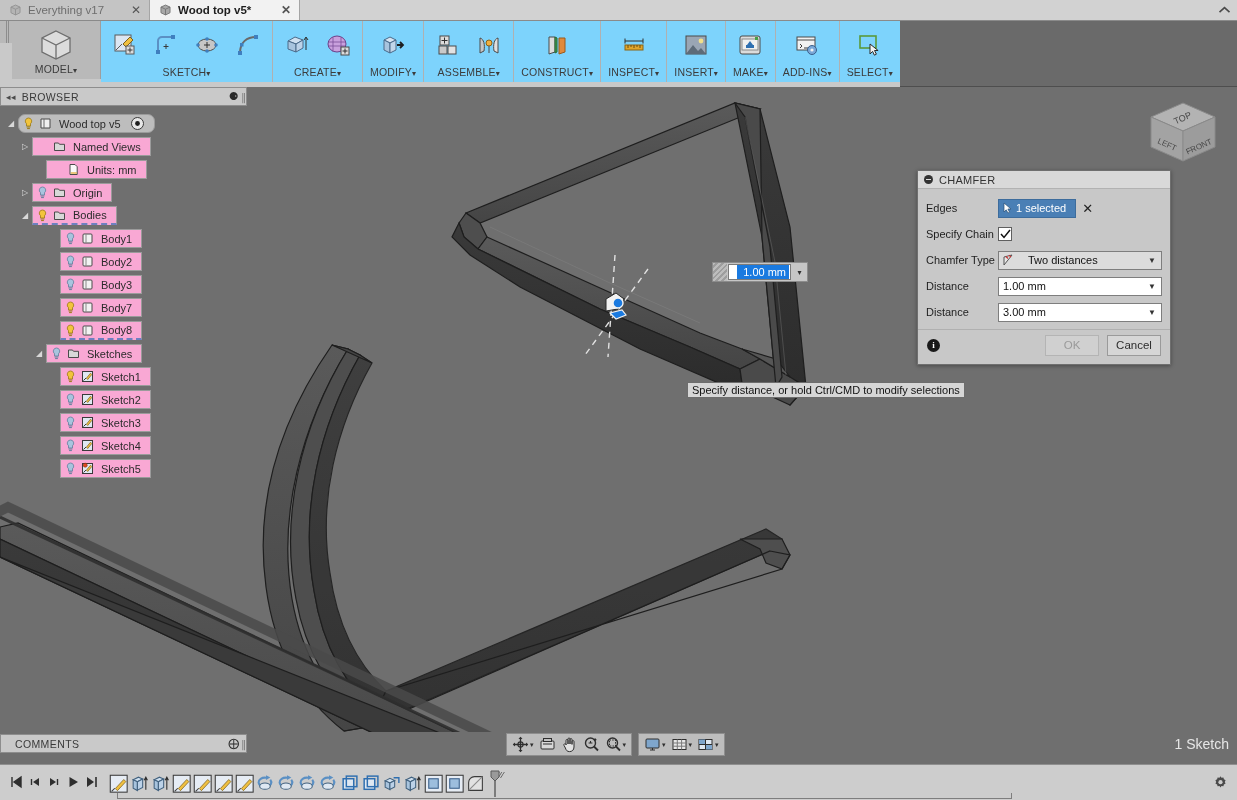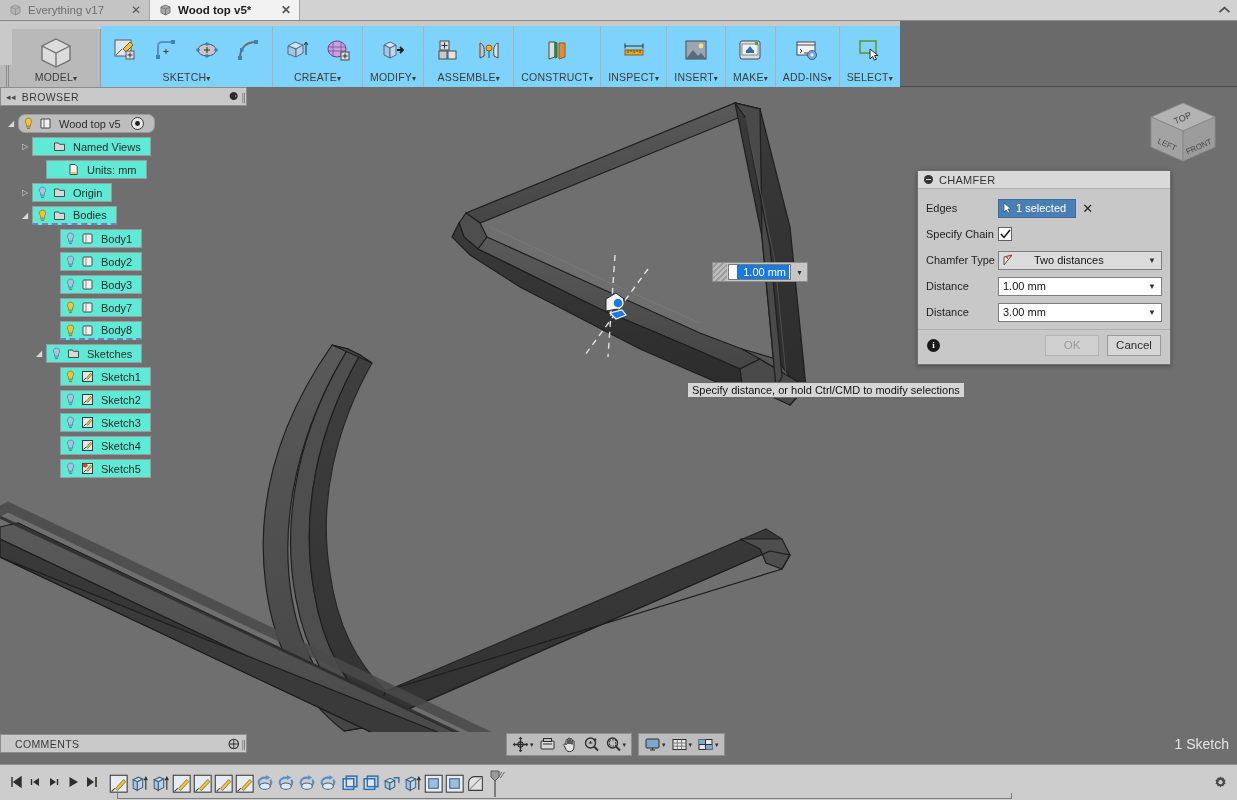--- a/index.html
+++ b/index.html
@@ -32,21 +32,21 @@
   .tab .x { font-size:12px; color:#555; padding-left:4px; cursor:default; }
   .tabfill { flex:1; height:21px; background:#d2d2d2; }
   .chev-up { width:26px; height:21px; display:flex; align-items:center; justify-content:center; color:#4a4a4a; font-size:11px;}
 
   
   .ribbon {
     position:absolute; left:0; top:21px; width:1237px; height:66px;
     background:#6a6a6a; border-bottom:1px solid #4e4e4e;
     display:flex; align-items:stretch;
   }
-  .ribbon-inner { display:flex; align-items:flex-end; background:#c9c9c9; height:66px;}
+  .ribbon-inner { display:flex; align-items:flex-start; background:#c9c9c9; height:66px;}
   .grip { width:12px; display:flex; align-items:center; justify-content:center; background:#b9b9b9;}
   .grip i { display:block; width:1px; height:22px; background:#8d8d8d; box-shadow:2px 0 0 #8d8d8d; }
   .wsgroup {
     background:#b9b9b9; width:89px; display:flex; flex-direction:column;
     align-items:center; justify-content:flex-start; padding-top:6px;
     border-right:1px solid #9e9e9e;
   }
   .group {
     display:flex; flex-direction:column; align-items:center;
     padding:5px 7px 0 7px; border-right:1px solid #b0b0b0; background:#7dd3fc;
@@ -75,21 +75,21 @@
   .panel-head .ptitle { flex:1; }
   .panel-head .dot { width:14px; text-align:center; color:#2a2a2a; font-size:11px; }
   .panel-head .bar { width:5px; color:#7a7a7a; }
 
   .tree { padding-top:6px; font-size:11px; }
   .trow { display:flex; align-items:center; height:23px; }
   .trow .ind { flex:none; }
   .arrow { width:14px; text-align:center; color:#d8d8d8; font-size:8px; flex:none; }
   .arrow.none { visibility:hidden; }
   .tpill {
-    background:#5eead4; color:#2b2b2b; height:19px; display:inline-flex;
+    background:#f9a8d4; color:#2b2b2b; height:19px; display:inline-flex;
     align-items:center; gap:5px; padding:0 9px 0 4px; border:1px solid #9b9b9b;
     white-space:nowrap;
   }
   .tpill.root { background:#bdbdbd;border-radius:7px; }
   .tpill .tlabel { padding-left:2px; }
   .bulb { width:11px; height:13px; flex:none; }
   .ticon { width:13px; height:13px; flex:none; }
   .eye { width:15px; height:15px; flex:none; margin-left:4px; }
   .dashed-under { border-bottom:2px dashed #6e80c0; }
 
@@ -122,21 +122,21 @@
     gap:4px; padding:0 9px 0 4px; border:1px solid #3d6c9c; font-size:11px;
   }
   .xbtn { font-size:13px; color:#222; padding:0 6px; font-weight:normal;}
   .cbox {
     width:14px; height:14px; background:#fff; border:1px solid #5f5f5f;
     display:flex; align-items:center; justify-content:center;
   }
   .cbox svg { display:block; }
   .combo {
     flex:1; height:19px; background:#fff; border:1px solid #7e7e7e;
-    display:flex; align-items:center; gap:19px; padding:0 3px 0 4px; font-size:11px; color:#111;
+    display:flex; align-items:center; gap:13px; padding:0 3px 0 4px; font-size:11px; color:#111;
   }
   .combo.grey { background:#dcdcdc; }
   .combo .cval { flex:1; white-space:nowrap; }
   .combo .carrow { font-size:8px; color:#333; padding-right:2px;}
   .dlg-sep { height:1px; background:#b0b0b0; margin:4px 0 0 0; }
   .dlg-foot { height:30px; display:flex; align-items:center; padding:0 9px; gap:8px; }
   .infoi {
     width:13px; height:13px; border-radius:50%; background:#1a1a1a; color:#fff;
     font-size:9px; font-weight:bold; display:flex; align-items:center; justify-content:center;
     font-family:"Liberation Serif", serif;

